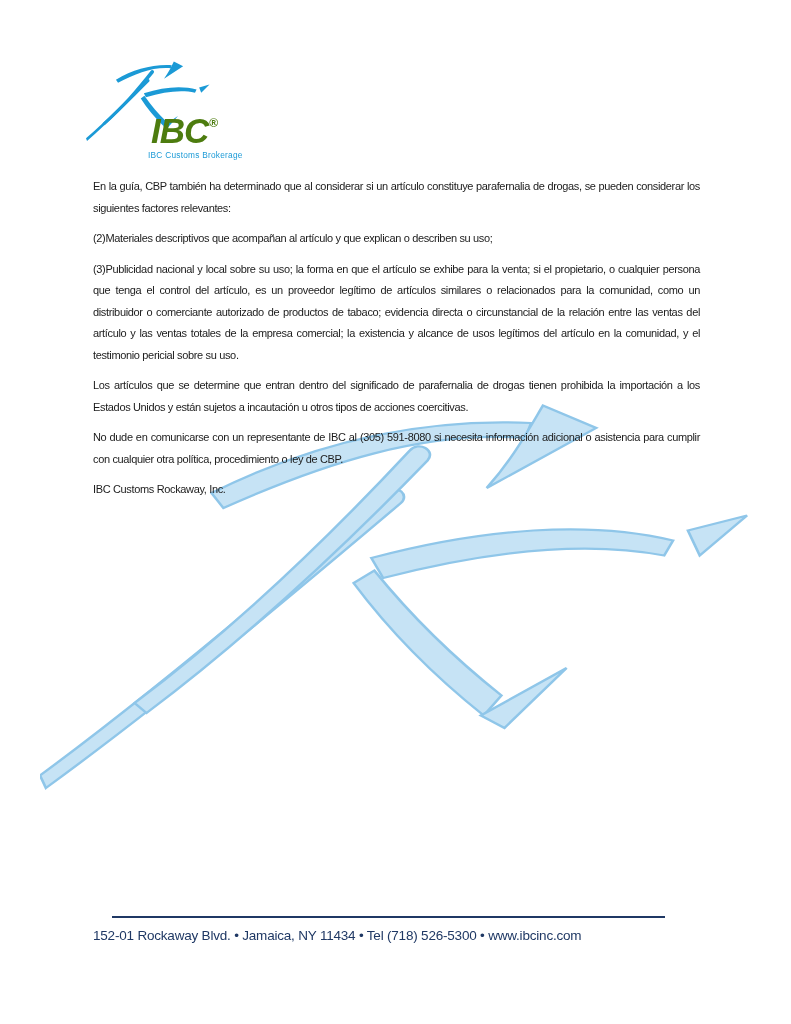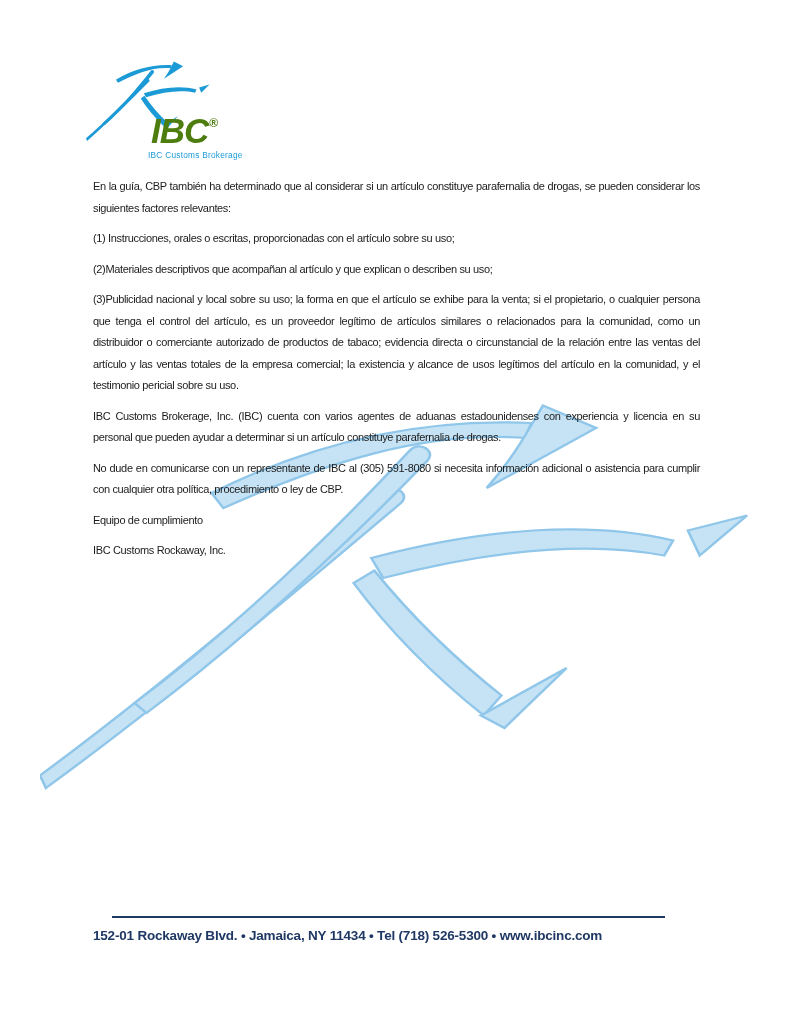--- a/index.html
+++ b/index.html
@@ -103,21 +103,21 @@
     width: 553px;
     height: 2px;
     background: #1f3864;
     z-index: 2;
   }
   .footer-text {
     position: absolute;
     left: 93px;
     top: 928px;
     color: #1f3864;
-    font-weight: 700;
+    font-weight: 400;
     font-size: 13.5px;
     letter-spacing: -0.2px;
     z-index: 2;
     white-space: nowrap;
   }
 
   .svg-defs { position: absolute; width: 0; height: 0; }
 </style>
 </head>
 <body>
@@ -148,26 +148,24 @@
       <svg viewBox="0 0 240 160" preserveAspectRatio="none">
           <use href="#runner"></use>
         </svg>
     </div>
     <div class="logo-word"><span>IBC</span><sup>®</sup></div>
     <div class="logo-tagline">IBC Customs Brokerage</div>
   </header>
 
   <main class="body-text">
     <p>En la guía, CBP también ha determinado que al considerar si un artículo constituye parafernalia de drogas, se pueden considerar los siguientes factores relevantes:</p>
-    <p>(1) Instrucciones, orales o escritas, proporcionadas con el artículo sobre su uso;</p>
     <p>(2)Materiales descriptivos que acompañan al artículo y que explican o describen su uso;</p>
     <p>(3)Publicidad nacional y local sobre su uso; la forma en que el artículo se exhibe para la venta; si el propietario, o cualquier persona que tenga el control del artículo, es un proveedor legítimo de artículos similares o relacionados para la comunidad, como un distribuidor o comerciante autorizado de productos de tabaco; evidencia directa o circunstancial de la relación entre las ventas del artículo y las ventas totales de la empresa comercial; la existencia y alcance de usos legítimos del artículo en la comunidad, y el testimonio pericial sobre su uso.</p>
-    <p>IBC Customs Brokerage, Inc. (IBC) cuenta con varios agentes de aduanas estadounidenses con experiencia y licencia en su personal que pueden ayudar a determinar si un artículo constituye parafernalia de drogas.</p>
+    <p>Los artículos que se determine que entran dentro del significado de parafernalia de drogas tienen prohibida la importación a los Estados Unidos y están sujetos a incautación u otros tipos de acciones coercitivas.</p>
     <p>No dude en comunicarse con un representante de IBC al (305) 591-8080 si necesita información adicional o asistencia para cumplir con cualquier otra política, procedimiento o ley de CBP.</p>
-    <p>Equipo de cumplimiento</p>
     <p>IBC Customs Rockaway, Inc.</p>
   </main>
 
   <footer>
     <div class="footer-rule"></div>
     <div class="footer-text">152-01 Rockaway Blvd. • Jamaica, NY 11434 • Tel (718) 526-5300 • www.ibcinc.com</div>
   </footer>
 
 </div>
 

